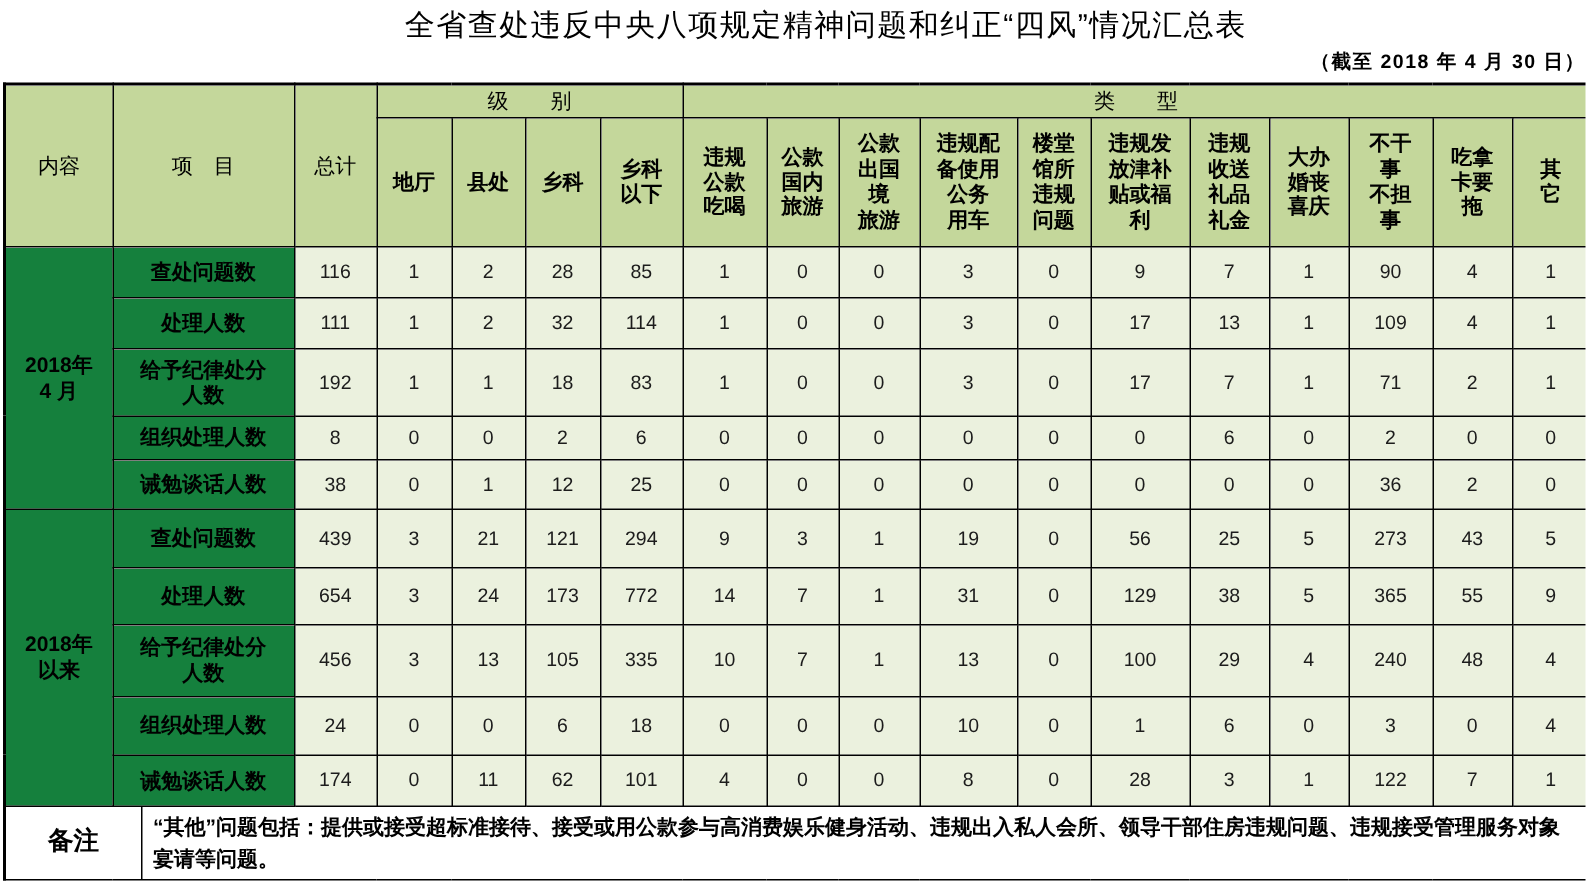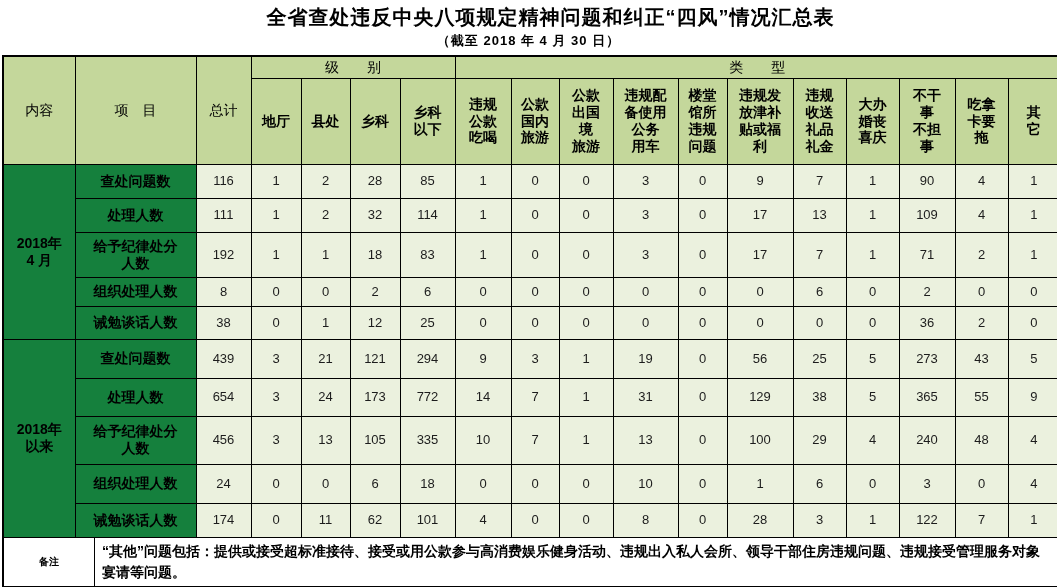--- a/index.html
+++ b/index.html
@@ -1,29 +1,29 @@
 <!DOCTYPE html>
 <html><head>
 <meta charset="utf-8">
 <style>
   html,body{margin:0;padding:0;background:#ffffff;}
   body{width:1057px;height:587px;font-family:"Liberation Sans",sans-serif;color:#000;overflow:hidden;}
-  .title{text-align:center;font-size:20px;font-weight:bold;padding-top:5px;letter-spacing:1px;line-height:1.2;padding-left:44px;}
-  .subtitle{text-align:center;font-size:13px;font-weight:bold;margin-top:3px;letter-spacing:1px;}
+  .title{text-align:center;font-size:20px;font-weight:normal;padding-top:5px;letter-spacing:1px;line-height:1.2;padding-left:44px;}
+  .subtitle{text-align:right;font-size:13px;font-weight:bold;margin-top:3px;letter-spacing:1px;}
   table.summary{border-collapse:collapse;table-layout:fixed;width:1053px;margin:5px 2px 0 2px;border:2px solid #000;}
   .summary th,.summary td{border:1px solid #000;text-align:center;vertical-align:middle;padding:0 2px;
     white-space:pre-line;overflow:hidden;line-height:1.2;}
   .hdr{background:#C4D79B;font-weight:normal;font-size:14px;}
   .subhdr{background:#C4D79B;font-weight:bold;font-size:14px;line-height:1.25;}
   .lbl{background:#15803d;font-weight:bold;font-size:14px;}
   .num{background:#EBF1DE;font-size:13px;font-weight:normal;color:#1c1c1c;}
   .remark-row td{background:#ffffff;padding:0;}
   .remark-wrap{display:flex;height:100%;align-items:stretch;}
   .remark-label{flex:0 0 90px;border-right:1px solid #000;display:flex;align-items:center;justify-content:center;
-    font-size:10px;font-weight:bold;}
+    font-size:17px;font-weight:bold;}
   .remark-text{flex:1;display:flex;align-items:center;text-align:left;font-size:14px;font-weight:bold;
     padding:2px 7px;line-height:1.5;}
 </style>
 </head>
 <body>
 
 <div>
   <div class="title">全省查处违反中央八项规定精神问题和纠正“四风”情况汇总表</div>
   <div class="subtitle">（截至 2018 年 4 月 30 日）</div>
 

